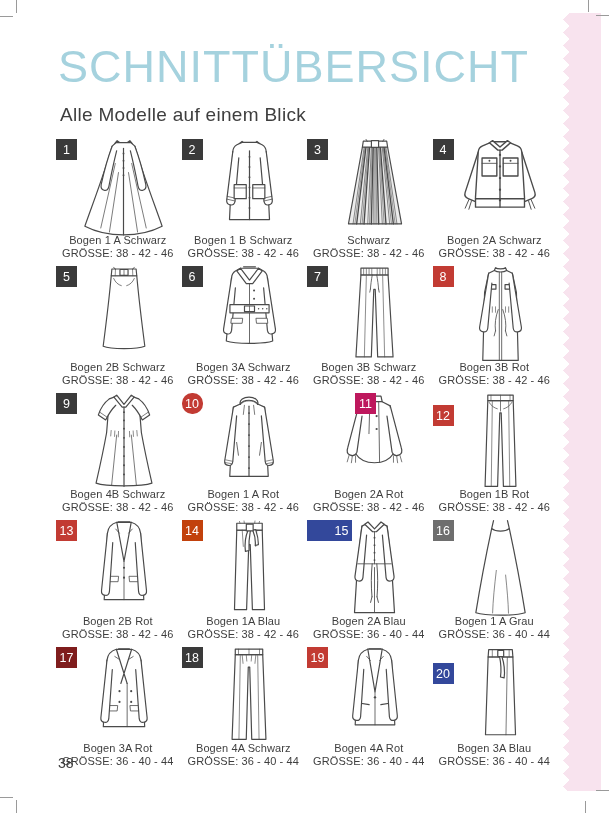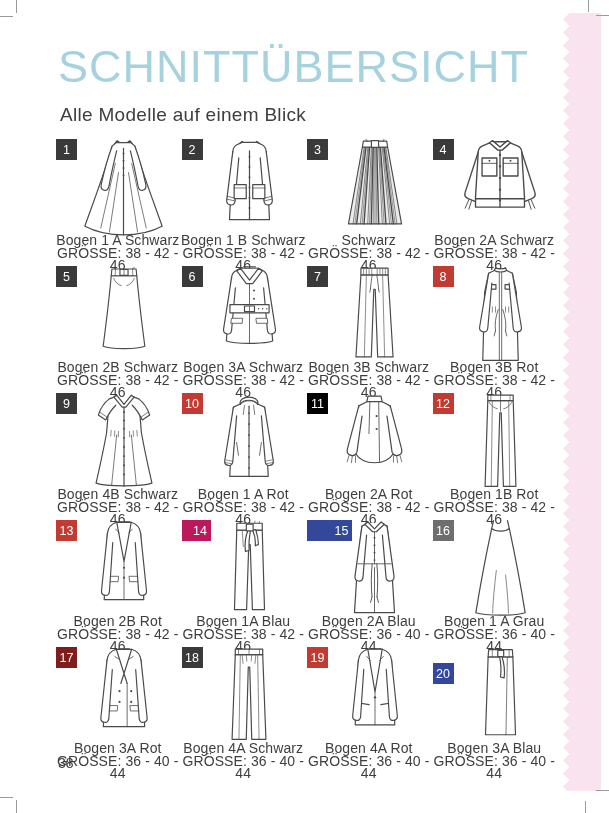--- a/index.html
+++ b/index.html
@@ -27,21 +27,21 @@
     display:flex; align-items:center; justify-content:center;
     color:#fff; font-size:12.5px; background:#3a3a3a; z-index:2;
   }
   .figure {
     position:absolute; left:12px; right:0; top:0; height:102px;
     display:flex; justify-content:center; align-items:flex-start;
   }
   .figure svg { display:block; }
   .cap {
     position:absolute; left:-6px; right:-6px; top:96px; text-align:center;
-    color:var(--ink); font-size:14px; line-height:12.5px; letter-spacing:.1px;
+    color:var(--ink); font-size:11px; line-height:12.5px; letter-spacing:.1px;
   }
   .pagenum { position:absolute; left:58px; top:755px; font-size:14px; color:var(--ink); }
   .pink-strip { position:absolute; left:563px; top:13px; width:38px; height:778px; }
   .pink-strip .solid { position:absolute; left:8px; right:0; top:0; bottom:0; background:var(--pink); }
   .pink-strip .zigzag {
     position:absolute; left:0; width:8px; top:0; bottom:0;
     background: conic-gradient(from 45deg at 0 50%, var(--pink) 90deg, transparent 90deg);
     background-size:8px 13px; background-repeat:repeat-y;
   }
   .crop { position:absolute; background:#9a9a9a; }
@@ -287,21 +287,21 @@
     </g>
   </svg>
         </div>
     <div class="cap">
       <div>Bogen 4B Schwarz</div>
       <div>GRÖSSE: 38 - 42 - 46</div>
     </div>
   </div>
 
   <div class="item">
-    <div class="badge" style="background-color: rgb(194, 59, 51);">10</div>
+    <div class="badge" style="background-color: rgb(194, 59, 51); border-radius: 10px;">10</div>
     <div class="figure">
           <svg width="92" height="88" viewBox="0 0 100 96" xmlns="http://www.w3.org/2000/svg">
     <g fill="#fff" stroke="#4a4a4a" stroke-width="1.3" stroke-linecap="round" stroke-linejoin="round">
       <path d="M40.5 13 L33 16.5 L29 92 L71 92 L67 16.5 L59.5 13"></path>
       <path d="M40.5 13.5 C37.5 3 62.5 3 59.5 13.5 C56.5 7.5 43.5 7.5 40.5 13.5 Z"></path>
       <path fill="none" stroke-width="0.8" d="M42.5 12 C45 8.8 55 8.8 57.5 12"></path>
       <path fill="none" stroke-width="0.8" d="M45 14.5 L43.8 24.5 M55 14.5 L56.2 24.5"></path>
       <path fill="none" d="M50 15.5 L50 92"></path>
       <path fill="none" stroke-width="0.9" d="M36.5 55 L38.5 69 M63.5 55 L61.5 69"></path>
       <path d="M33 16.5 L23.5 75 C23.1 78 24.5 79.7 27.4 80.1 C30.3 80.5 31.8 79.1 32.3 76.1 L36.5 26"></path>
@@ -318,21 +318,21 @@
     </g>
   </svg>
         </div>
     <div class="cap">
       <div>Bogen 1 A Rot</div>
       <div>GRÖSSE: 38 - 42 - 46</div>
     </div>
   </div>
 
   <div class="item">
-    <div class="badge" style="background-color: #000000;">11</div>
+    <div class="badge" style="background-color: #be185d; margin-left: 48px;">11</div>
     <div class="figure">
           <svg width="93" height="74" viewBox="0 0 100 80" xmlns="http://www.w3.org/2000/svg">
     <g fill="#fff" stroke="#4a4a4a" stroke-width="1.3" stroke-linecap="round" stroke-linejoin="round">
       <path d="M41.7 10.5 L33 15 L29.5 66.5 C33.5 73 41 76.5 50 76.5 C59 76.5 66.5 73 70.5 66.5 L67 15 L58.3 10.5"></path>
       <path d="M43 4.5 L57 4.5 L58.3 10.5 L41.7 10.5 Z"></path>
       <path fill="none" stroke-width="0.9" d="M54.5 10.5 L55.5 76 M45 10.5 L44 45"></path>
       <path d="M33 15 L21 60.5 C19.5 64.5 20.7 67 24 68.3 C27.2 69.6 29.5 68.4 31 65 L36.5 26"></path>
       <path d="M67 15 L79 60.5 C80.5 64.5 79.3 67 76 68.3 C72.8 69.6 70.5 68.4 69 65 L63.5 26"></path>
       <path fill="none" stroke-width="0.8" d="M22.5 68.5 L20.5 75.5 M26 69.5 L25 76.5 M29.5 69 L29.5 76 M77.5 68.5 L79.5 75.5 M74 69.5 L75 76.5 M70.5 69 L70.5 76"></path>
       <g fill="#4a4a4a" stroke="none">
@@ -342,21 +342,21 @@
     </g>
   </svg>
         </div>
     <div class="cap">
       <div>Bogen 2A Rot</div>
       <div>GRÖSSE: 38 - 42 - 46</div>
     </div>
   </div>
 
   <div class="item">
-    <div class="badge" style="background-color: rgb(194, 59, 51);">12</div>
+    <div class="badge" style="background-color: rgb(194, 59, 51); margin-top: 12px;">12</div>
     <div class="figure">
           <svg width="91" height="98" viewBox="0 0 100 108" xmlns="http://www.w3.org/2000/svg">
     <g fill="#fff" stroke="#4a4a4a" stroke-width="1.3" stroke-linecap="round" stroke-linejoin="round">
       <path d="M36 9.5 L33 104 L46.8 104 L49.2 23 L50.8 23 L53.2 104 L67 104 L64 9.5 Z"></path>
       <path fill="none" stroke-width="0.7" d="M41 10.5 L39.8 104 M59 10.5 L60.2 104"></path>
       <path fill="none" stroke-width="0.8" d="M37.5 11.5 C40 15.5 43 17.5 46.5 18.5 M62.5 11.5 C60 15.5 57 17.5 53.5 18.5 M50 9.5 L50 21"></path>
       <path d="M36 3.5 L64 3.5 L64 9.5 L36 9.5 Z"></path>
       <path fill="none" stroke-width="0.7" d="M39.5 3.5 L39.5 9.5 M50 3.5 L50 9.5 M60.5 3.5 L60.5 9.5"></path>
     </g>
   </svg>
@@ -386,21 +386,21 @@
     </g>
   </svg>
         </div>
     <div class="cap">
       <div>Bogen 2B Rot</div>
       <div>GRÖSSE: 38 - 42 - 46</div>
     </div>
   </div>
 
   <div class="item">
-    <div class="badge" style="background-color: #be185d; padding-left: 8px;">14</div>
+    <div class="badge" style="background-color: #c2410c;">14</div>
     <div class="figure">
           <svg width="91" height="94" viewBox="0 0 100 103" xmlns="http://www.w3.org/2000/svg">
     <g fill="#fff" stroke="#4a4a4a" stroke-width="1.3" stroke-linecap="round" stroke-linejoin="round">
       <path d="M36 12 L33.5 99.5 L46.8 99.5 L49.2 28 L50.8 28 L53.2 99.5 L66.5 99.5 L64 12 Z"></path>
       <path d="M36 4.5 L64 4.5 L64 12 L36 12 Z"></path>
       <path fill="none" stroke-width="0.7" d="M39 2.5 L39.5 4.5 M44 2 L44.3 4.5 M56 2 L55.7 4.5 M61 2.5 L60.5 4.5 M42 12 L43.2 30 M58 12 L56.8 30"></path>
       <path d="M48.5 12 C45.5 19 44.5 27 45.5 35.5 L49.5 34.5 C49 27 49.7 19.5 51 12 Z"></path>
       <path d="M53.5 12 C55.8 17.5 56.8 23.5 56.3 29 L59.8 28 C59.8 22 58.3 16 56.8 11.5 Z"></path>
       <rect x="46.5" y="5.5" width="7.5" height="7.5" fill="#fff"></rect>
     </g>

